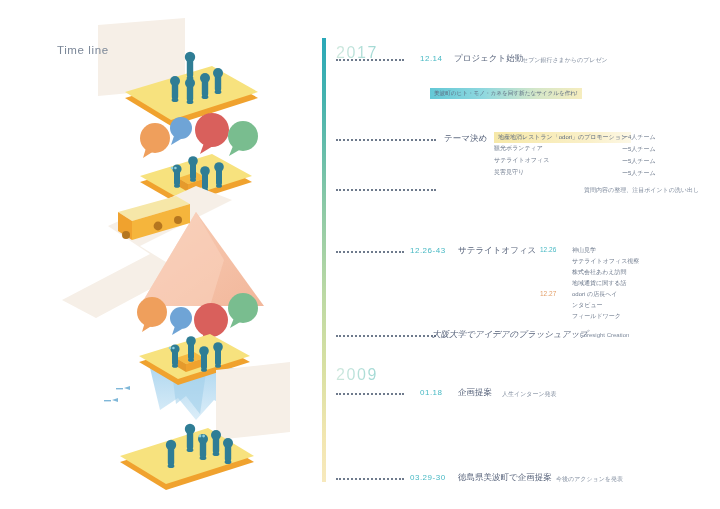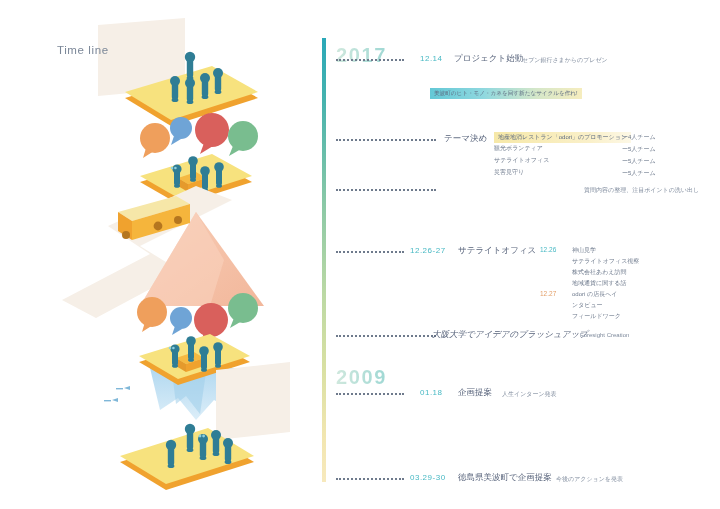--- a/index.html
+++ b/index.html
@@ -23,21 +23,21 @@
 
   
   .tl{position:absolute;left:322px;top:38px;width:390px;height:448px;}
   .tl-bar{
     position:absolute;left:0;top:0;width:4px;height:444px;
     background:linear-gradient(180deg,#2aa8b8 0%,#46b3ae 14%,#8cc9a6 38%,#bcd9a4 58%,#d8e0a2 74%,#f2e6b0 90%,#f7e9bd 100%);
   }
   .tl-inner{position:absolute;left:0;top:0;width:390px;}
 
   .year{
-    position:absolute;font-size:20px;letter-spacing:1.6px;font-weight:bold;
+    position:absolute;font-size:16px;letter-spacing:1.6px;font-weight:normal;
     background:linear-gradient(90deg,#cfe8dd,#9fd8d4);
     -webkit-background-clip:text;background-clip:text;color:transparent;
   }
 
   .row{position:absolute;left:0;width:390px;height:12px;}
   .dots{
     position:absolute;left:14px;top:5px;height:2px;
     border-top:2px dotted #6e7a8c;
   }
   .date{
@@ -292,21 +292,21 @@
         <div class="sub" style="left: 172px; top: 118px;">サテライトオフィス</div>
         <div class="sub-team" style="left: 300px; top: 119px;">ー5人チーム</div>
         <div class="sub" style="left: 172px; top: 130px;">災害見守り</div>
         <div class="sub-team" style="left: 300px; top: 131px;">ー5人チーム</div>
         <div class="row" style="top: 146px;">
           <div class="dots" style="width: 100px;"></div>
           <div class="evt-note" style="left: 262px; top: 2px;">質問内容の整理、注目ポイントの洗い出し</div>
         </div>
         <div class="row" style="top: 208px;">
           <div class="dots" style="width: 68px;"></div>
-          <div class="date" style="left: 88px; top: 0px;">12.26-27</div>
+          <div class="date" style="left: 88px; top: 0px;">12.26-43</div>
           <div class="evt-title" style="left: 136px; top: -1px;">サテライトオフィス</div>
         </div>
         <div class="subdate" style="left: 218px; top: 208px;">12.26</div>
         <div class="sub" style="left: 250px; top: 208px;">神山見学</div>
         <div class="sub" style="left: 250px; top: 219px;">サテライトオフィス視察</div>
         <div class="sub" style="left: 250px; top: 230px;">株式会社あわえ訪問</div>
         <div class="sub" style="left: 250px; top: 241px;">地域通貨に関する話</div>
         <div class="subdate warm" style="left: 218px; top: 252px;">12.27</div>
         <div class="sub" style="left: 250px; top: 252px;">odori の店長へイ</div>
         <div class="sub" style="left: 250px; top: 263px;">ンタビュー</div>

